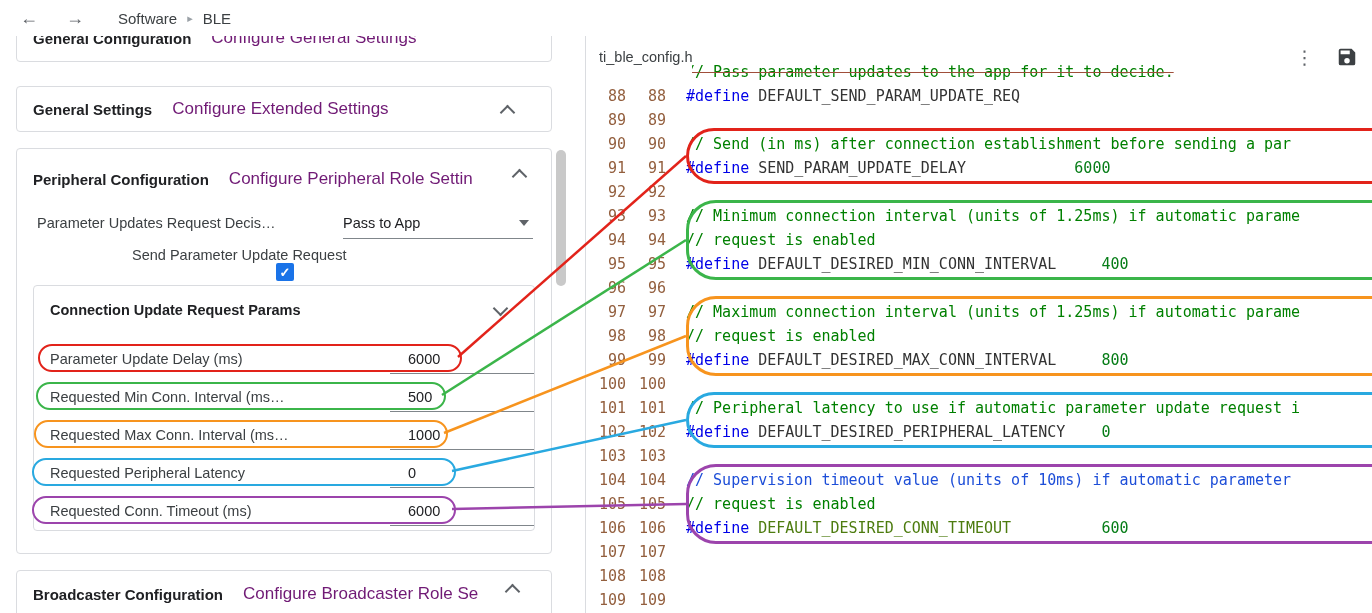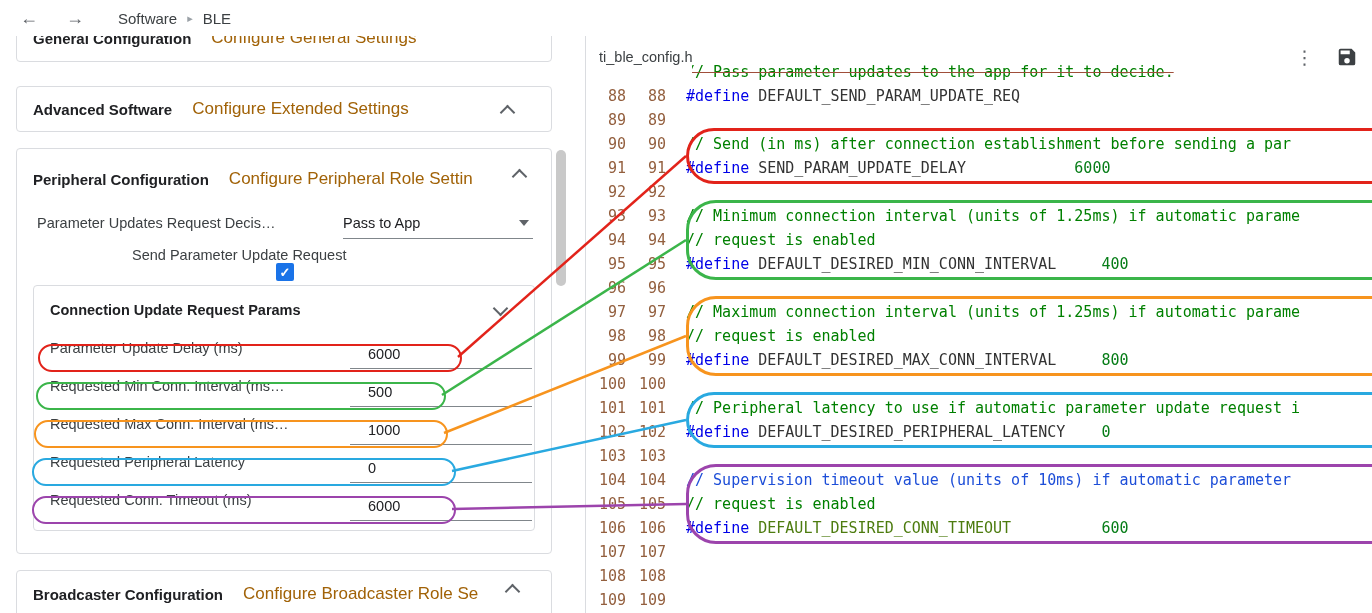--- a/index.html
+++ b/index.html
@@ -13,21 +13,21 @@
   .breadcrumb{display:flex;align-items:center;margin-left:6px;}
   .crumb{font-size:15px;color:#3c4043;cursor:pointer;}
   .crumb-sep{font-size:11px;color:#9aa0a6;margin:0 10px;}
 
   
   .left-panel{position:absolute;top:36px;left:0;width:586px;height:577px;overflow:hidden;
               display:flex;flex-direction:column;padding-left:16px;box-sizing:border-box;background:#fff;}
   .card{width:536px;background:#fff;border:1px solid #dadce0;border-radius:4px;box-sizing:border-box;flex:none;}
   .card-head{position:relative;display:flex;align-items:center;padding:0 16px;white-space:nowrap;overflow:hidden;}
   .card h3{font-size:15px;font-weight:bold;color:#202124;margin:0;}
-  .card-sub{font-size:17px;color:#a16207;margin-left:20px;}
+  .card-sub{font-size:17px;color:#701a75;margin-left:20px;}
   .clipped-card{height:48px;margin-top:-22px;}
   .clipped-card .card-head{height:100%;align-items:center;}
   .adv-card{height:46px;margin-top:24px;}
   .adv-card .card-head{height:100%;}
   .periph-card{height:406px;margin-top:16px;position:relative;}
   .periph-card .card-head{height:28px;margin-top:16px;}
   .bcast-card{height:70px;margin-top:16px;}
   .bcast-card .card-head{height:46px;}
 
   .chev{position:absolute;width:9px;height:9px;border-right:2px solid #5f6368;border-bottom:2px solid #5f6368;
@@ -49,21 +49,21 @@
                 border-top:6px solid #5f6368;margin-right:4px;}
   .checkbox{width:18px;height:18px;background:#1a73e8;border-radius:2px;display:flex;align-items:center;
             justify-content:center;cursor:pointer;flex:none;}
   .checkmark{color:#fff;font-size:13px;font-weight:bold;line-height:1;}
 
   .group-box{position:absolute;left:16px;right:16px;top:136px;bottom:22px;border:1px solid #dadce0;border-radius:4px;}
   .group-head{position:relative;padding:16px 16px 0;}
   .group-head h4{font-size:14.5px;font-weight:bold;color:#202124;margin:0;}
   .group-box .chev{right:28px;top:17px;}
   .param-list{position:absolute;top:54px;left:0;right:0;}
-  .param-row{position:relative;height:38px;display:flex;padding-left:16px;}
+  .param-row{position:relative;height:38px;display:flex;align-items:center;padding-left:16px;gap:40px;}
   .param-label{font-size:14.5px;color:#3c4043;width:300px;flex:none;overflow:hidden;white-space:nowrap;}
   .param-input{width:164px;height:28px;padding-left:18px;border-bottom:1px solid #80868b;font-size:14.5px;
                color:#202124;display:flex;align-items:center;cursor:text;}
   .param-oval{position:absolute;top:4px;height:28px;border:2.5px solid;border-radius:16px;pointer-events:none;
               z-index:3;box-sizing:border-box;}
 
   .scroll-thumb{position:absolute;left:556px;top:114px;width:10px;height:136px;background:#c9c9c9;border-radius:5px;
                 cursor:pointer;}
 
   
@@ -106,21 +106,21 @@
 
     <section class="card clipped-card">
       <div class="card-head">
         <h3>General Configuration</h3>
         <span class="card-sub">Configure General Settings</span>
       </div>
     </section>
 
     <section class="card adv-card">
       <div class="card-head">
-        <h3>Advanced Software</h3>
+        <h3>General Settings</h3>
         <span class="card-sub">Configure Extended Settings</span>
         <span class="chev chev-up"></span>
       </div>
     </section>
 
     <section class="card periph-card">
       <div class="card-head">
         <h3>Peripheral Configuration</h3>
         <span class="card-sub">Configure Peripheral Role Settin</span>
       </div>

